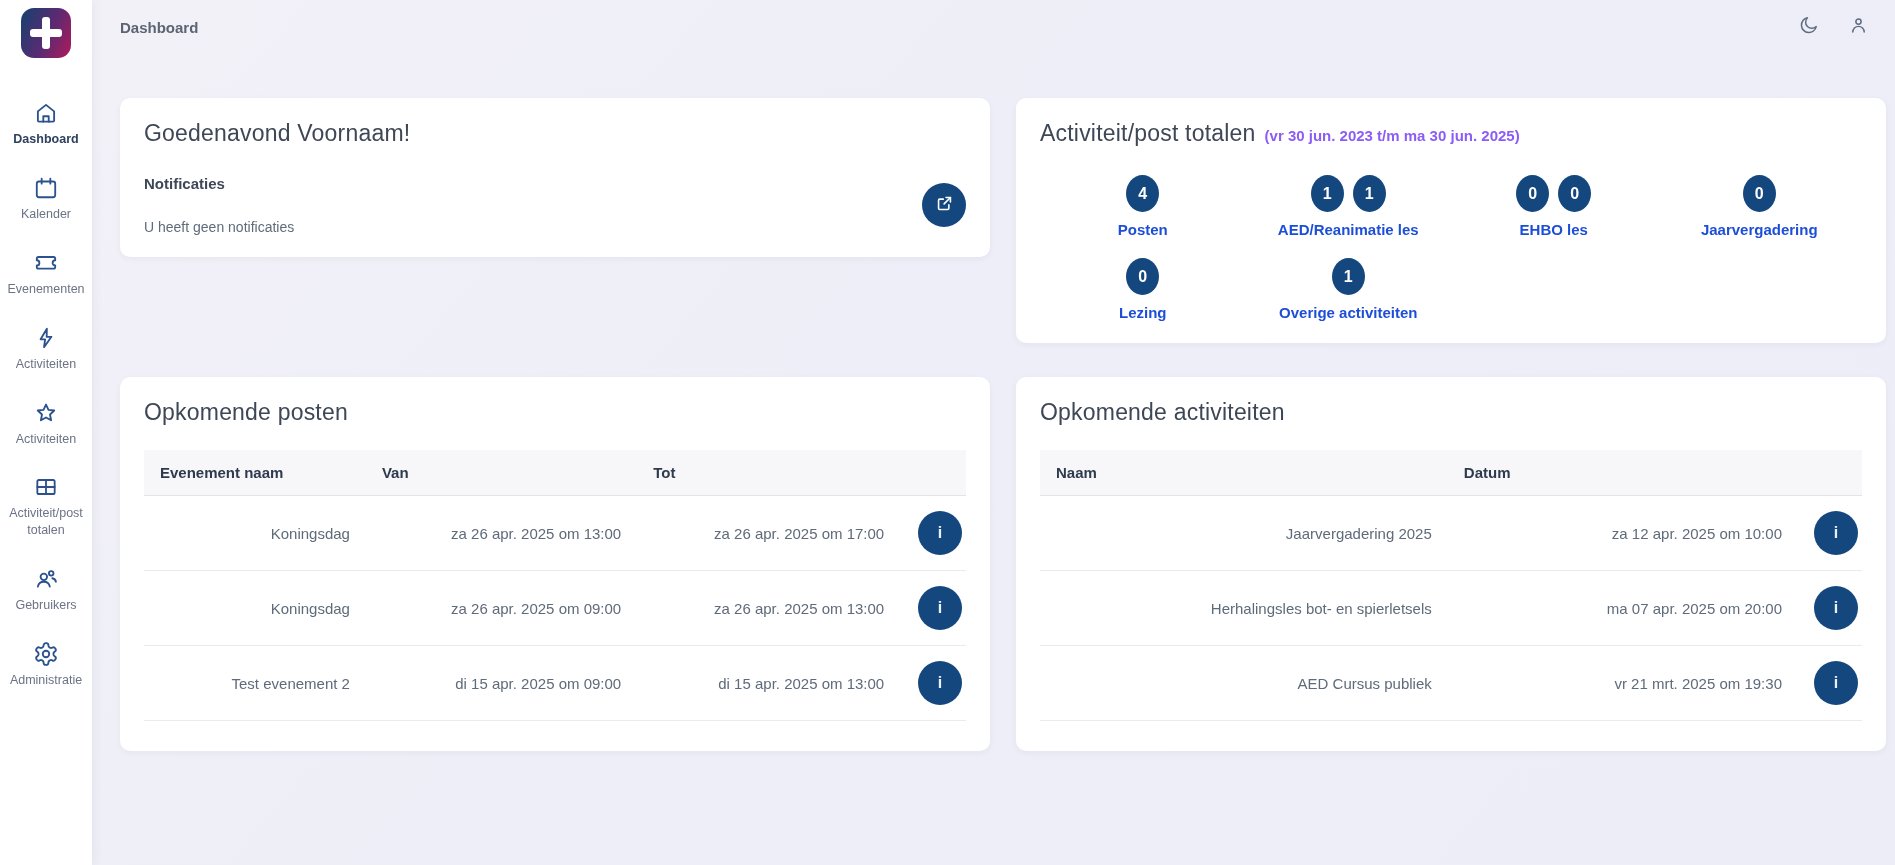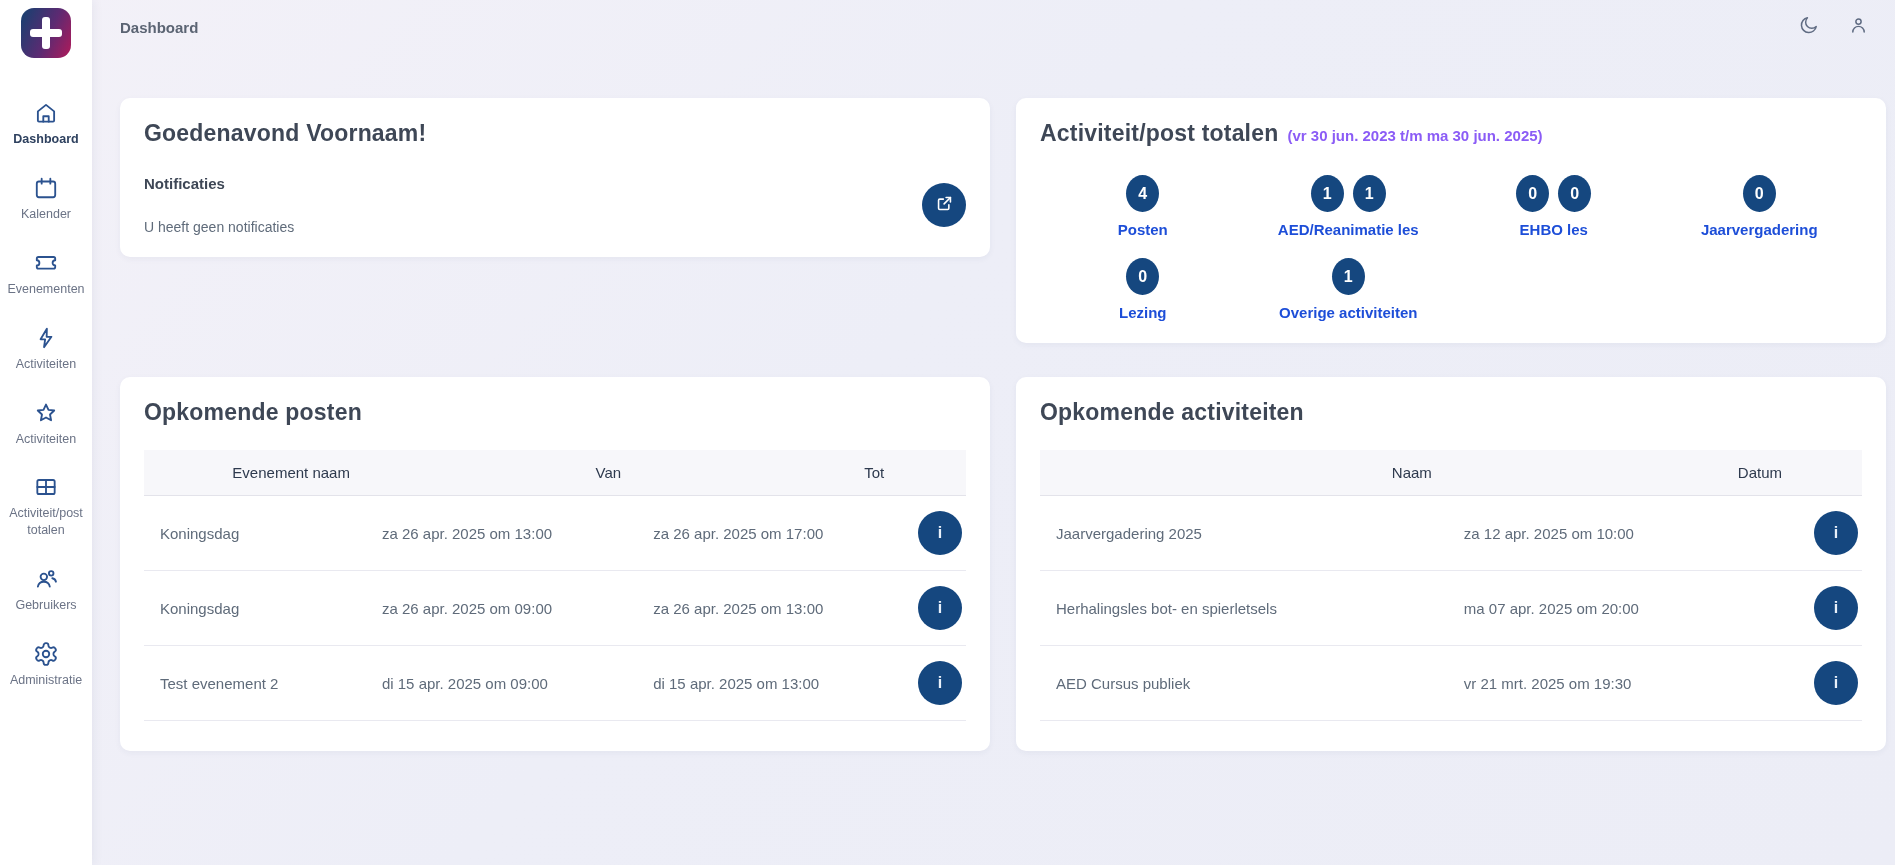--- a/index.html
+++ b/index.html
@@ -51,21 +51,21 @@
   .icon-btn svg { width:21px; height:21px; }
 
   .grid {
     margin-top:57px; display:grid; grid-template-columns:1fr 1fr;
     gap:34px 26px; align-items:start;
   }
   .card {
     background:#fff; border-radius:10px; padding:22px 24px;
     box-shadow:0 2px 6px rgba(40,50,90,0.05);
   }
-  .card-title { font-size:23px; font-weight:700; color:#3e4756; letter-spacing:.2px; }
+  .card-title { font-size:23px; font-weight:400; color:#3e4756; letter-spacing:.2px; }
   .subtitle { font-size:15px; font-weight:700; color:#8b5cf6; }
 
   
   .greeting .card-title { margin-bottom:28px; }
   .notif-row { display:flex; justify-content:space-between; align-items:center; }
   .notif-label { font-size:15px; font-weight:700; color:#3e4756; margin-bottom:27px; }
   .notif-text { font-size:14px; color:#5f6b7a; }
   .circle-btn {
     width:44px; height:44px; border-radius:50%; background:#15477f; border:none;
     color:#fff; display:flex; align-items:center; justify-content:center; cursor:pointer; flex:none;
@@ -81,26 +81,26 @@
     min-width:33px; height:37px; padding:0 6px; border-radius:50%;
     background:#15477f; color:#fff; font-weight:700; font-size:16px;
     display:flex; align-items:center; justify-content:center;
   }
   .stat-label { margin-top:9px; font-size:15px; font-weight:700; color:#1d4ed8; text-align:center; }
 
   
   .table-card .card-title { margin-bottom:24px; }
   table { width:100%; border-collapse:collapse; margin-bottom:8px; }
   thead th {
-    background:#f7f7fa; text-align:right; font-size:15px; font-weight:400;
+    background:#f7f7fa; text-align:left; font-size:15px; font-weight:700;
     color:#2e3a4e; padding:14px 16px; border-bottom:1px solid #e3e3ea;
   }
   tbody td {
     font-size:15px; color:#5f6b7a; padding:15px 16px;
-    border-bottom:1px solid #e9e9f0; vertical-align:middle;
+    border-bottom:1px solid #e9e9f0; vertical-align:middle;text-align:right;
   }
   .posts-table th:nth-child(1){width:27%;} .posts-table th:nth-child(2){width:33%;}
   .posts-table th:nth-child(3){width:32%;} .posts-table th:nth-child(4){width:8%;}
   .acts-table th:nth-child(1){width:50%;} .acts-table th:nth-child(2){width:43%;}
   .acts-table th:nth-child(3){width:7%;}
   .action-cell { text-align:right; padding-right:4px; }
   .ibtn {
     width:44px; height:44px; border-radius:50%; background:#15477f; border:none;
     color:#e8f0fa; font-size:16px; font-weight:600; cursor:pointer;
     display:inline-flex; align-items:center; justify-content:center;

